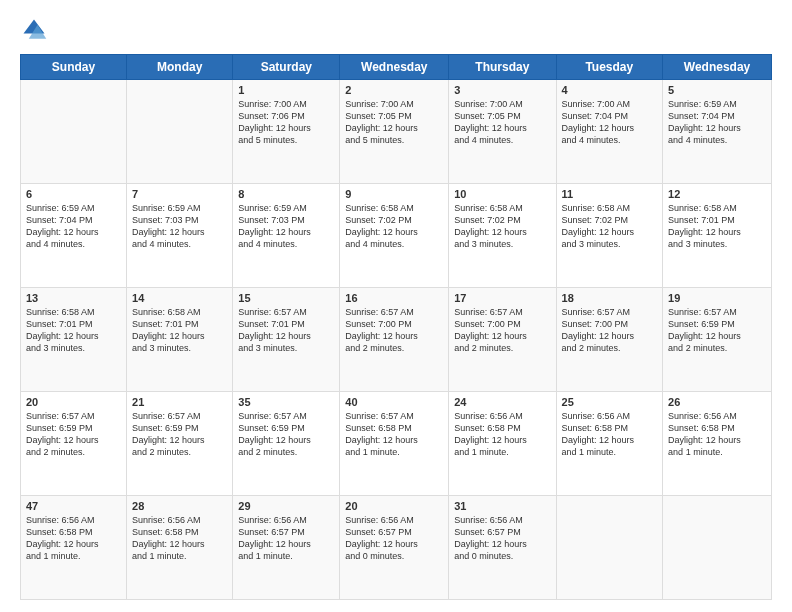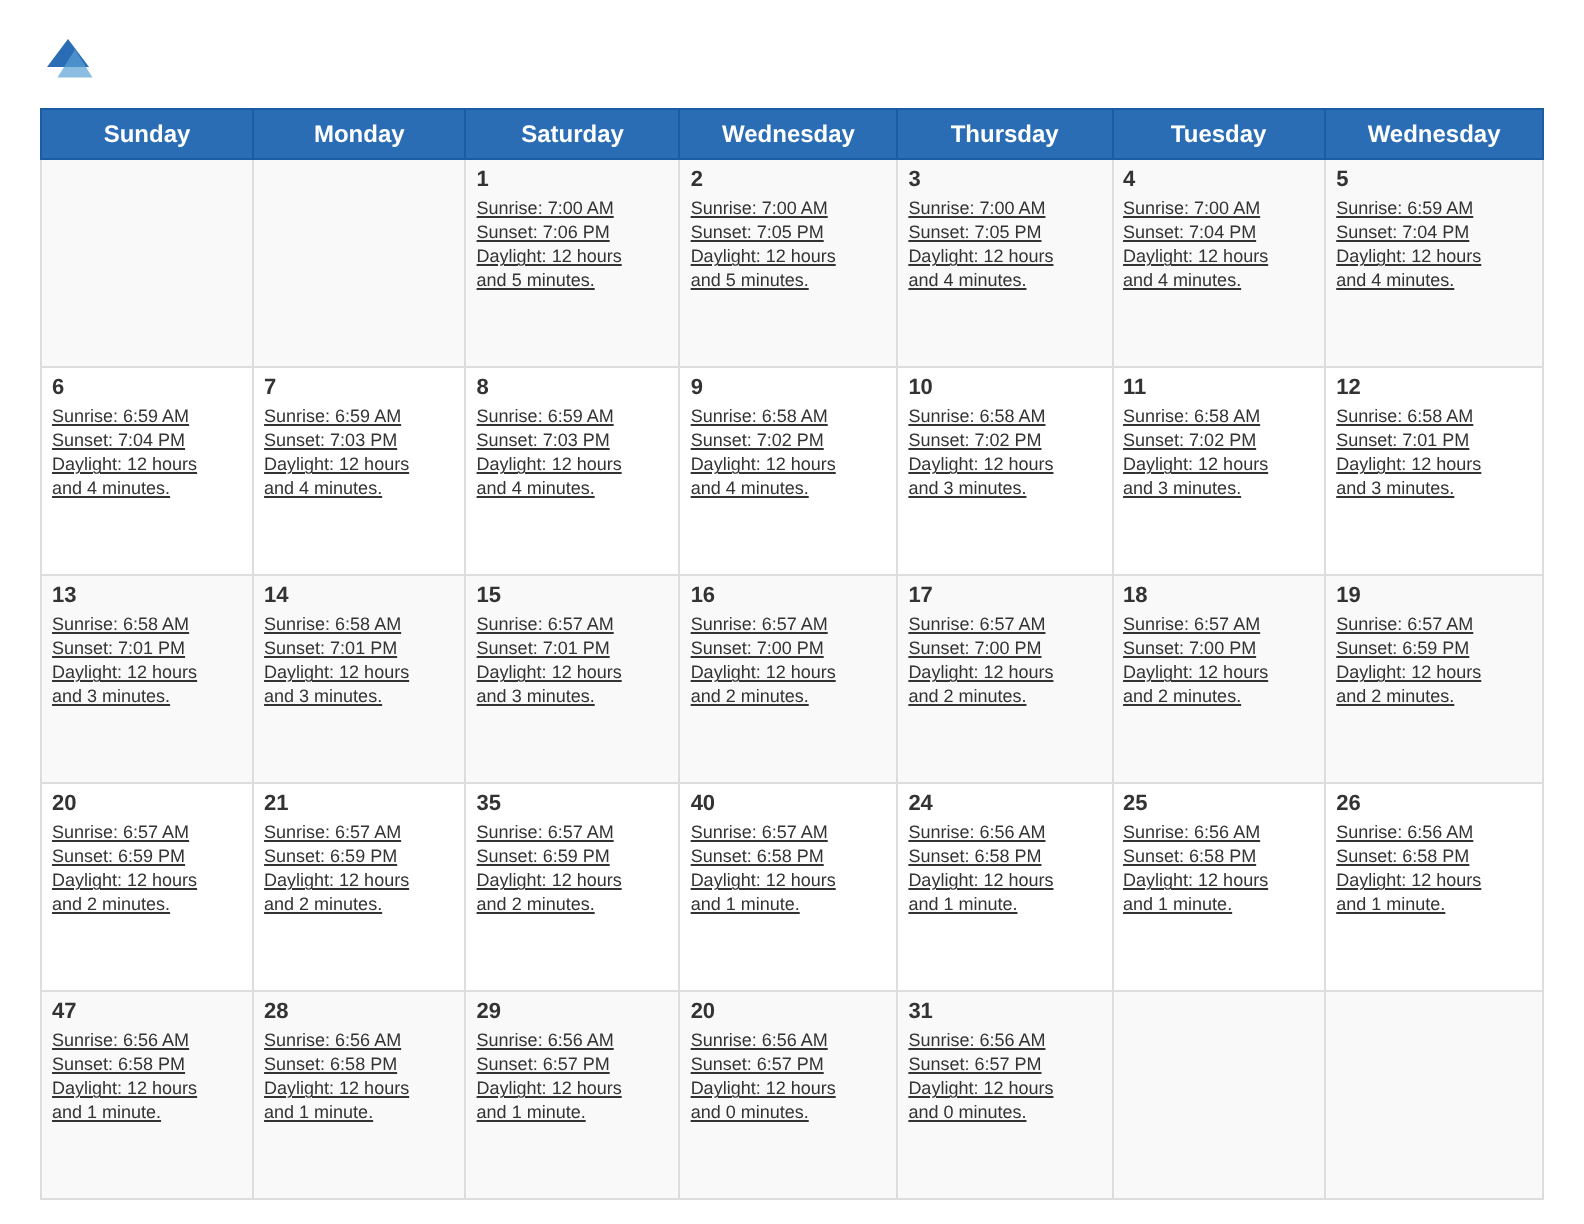--- a/index.html
+++ b/index.html
@@ -93,21 +93,20 @@
     .day-num {
       font-weight: bold;
       font-size: 11px;
       display: block;
       margin-bottom: 2px;
     }
     .day-info {
       font-size: 9px;
       line-height: 1.35;
       color: #333;
-      text-decoration: underline;
     }
     td.empty {
       background: #f5f5f5;
     }
   </style>
 </head>
 <body>
 
 <div class="page">
   <div class="header">

